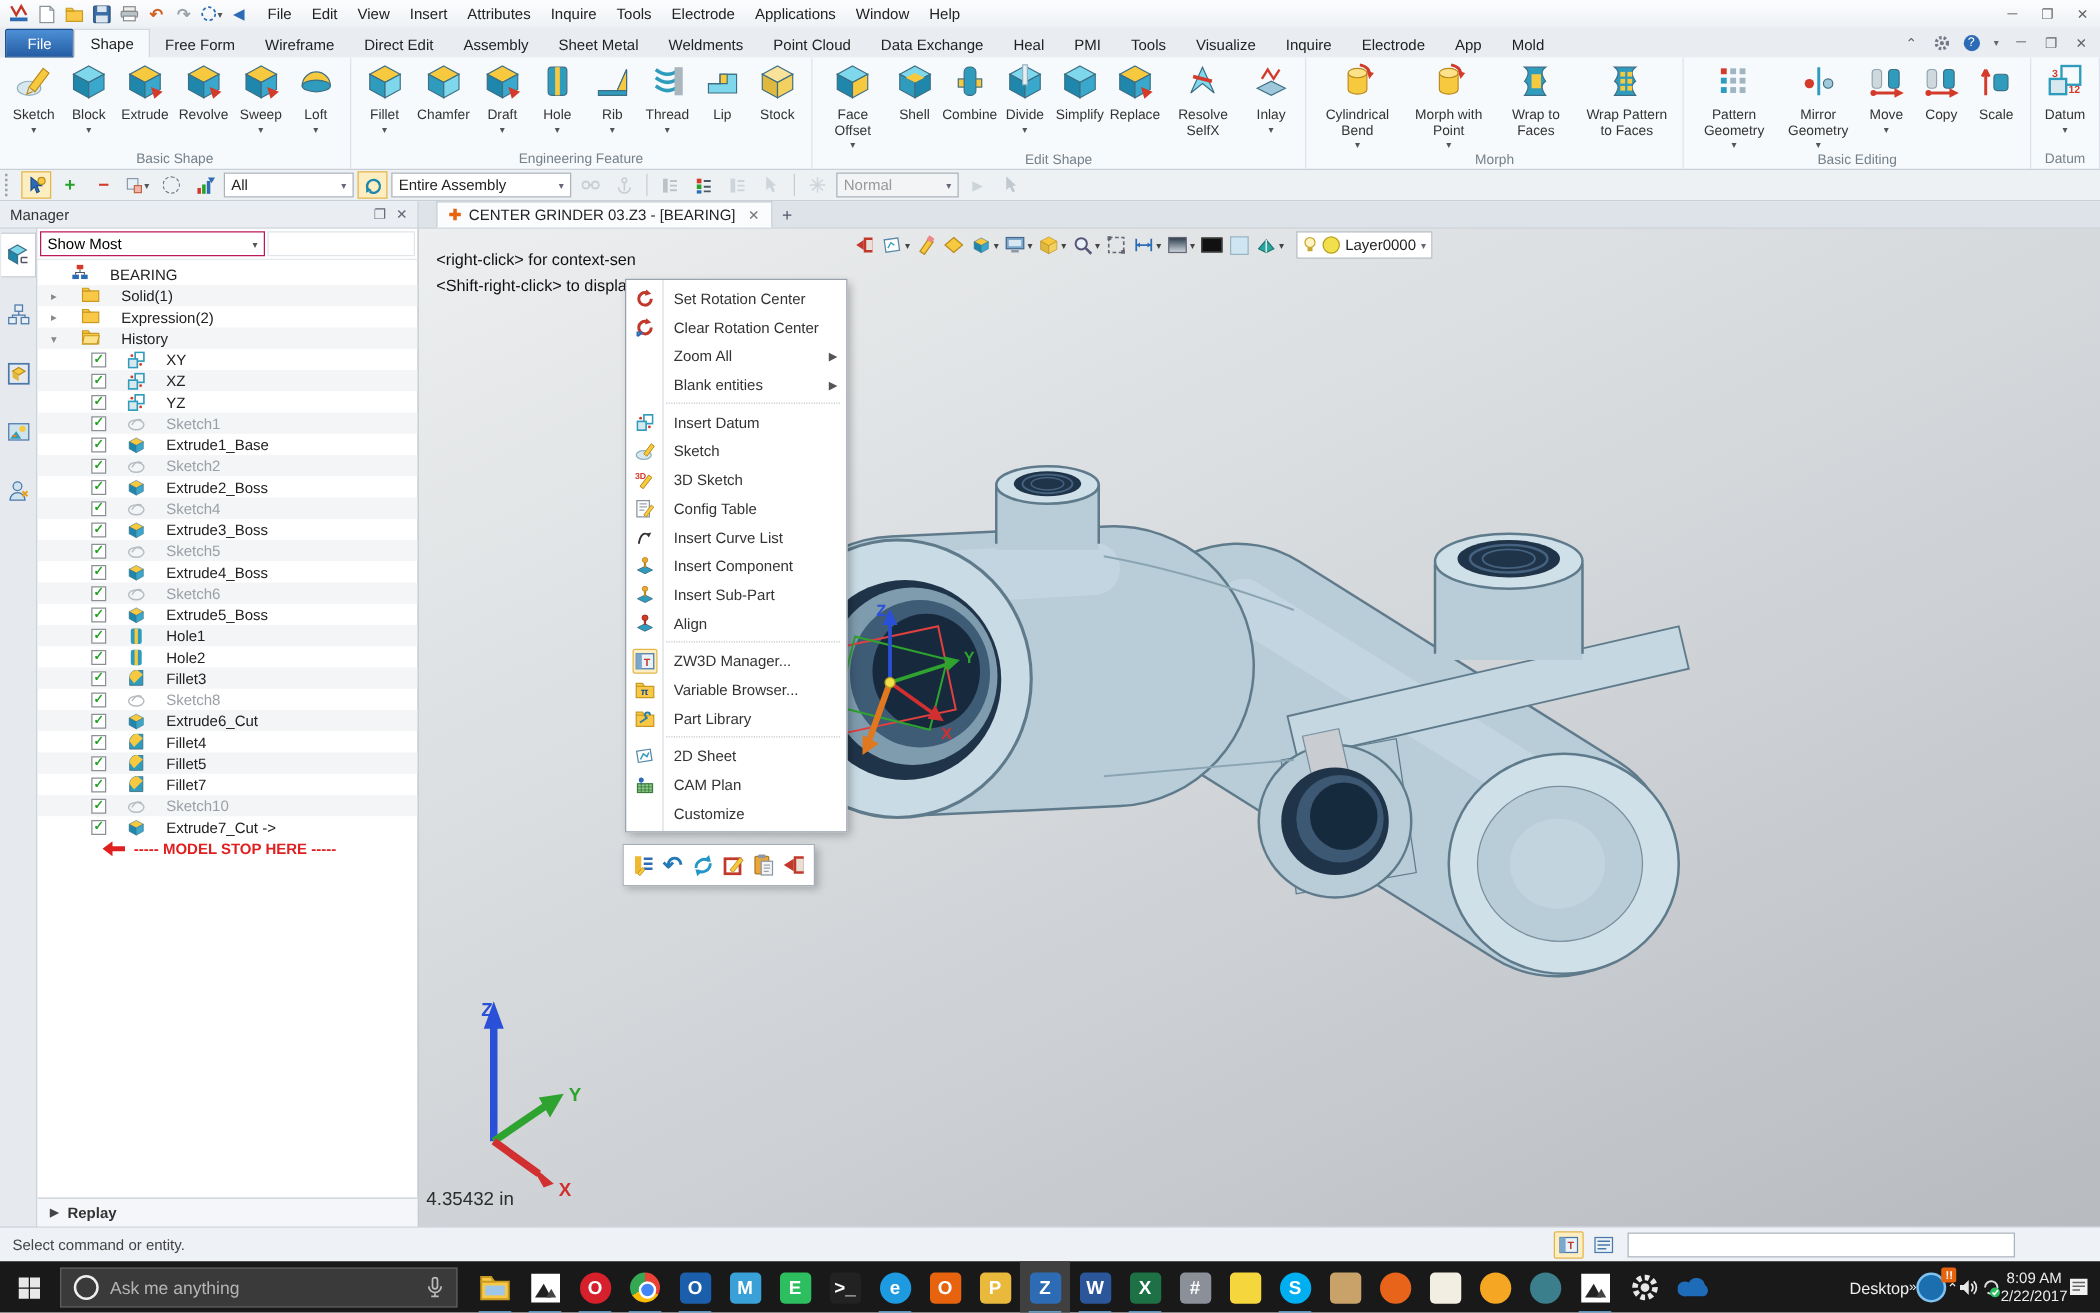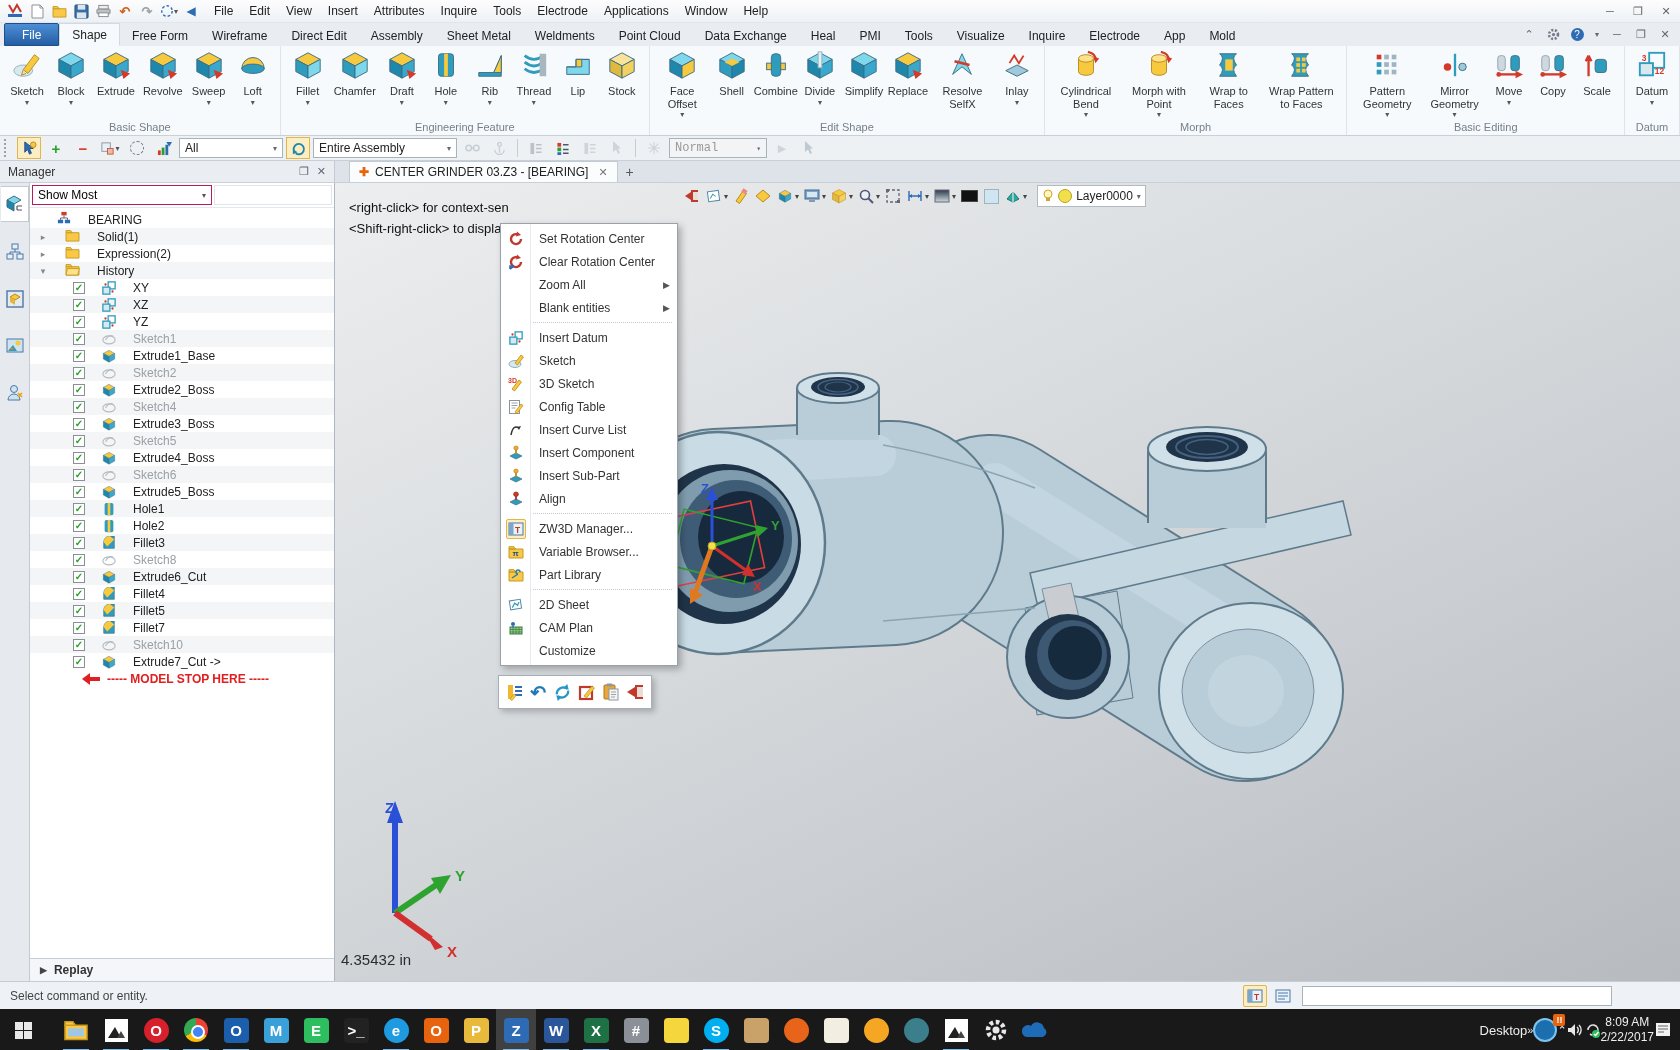--- a/index.html
+++ b/index.html
@@ -673,21 +673,21 @@
       <svg width="12" height="14" viewBox="0 0 12 14">
         <polygon points="2,0 2,11 5,8.5 7,13 9,12 7,7.5 10,7.5" fill="#9aa8b2"></polygon>
       </svg>
     </span>
     <span class="qsep"></span>
     <span class="qicon disabled">
       <svg width="14" height="14" viewBox="0 0 16 16">
         <path d="M8,1 v14 M1,8 h14 M3,3 l10,10 M13,3 L3,13" stroke="#9aa8b2" stroke-width="1.3"></path>
       </svg>
     </span>
-    <span class="qcombo disabled" style="width: 86px; font-family: Liberation Mono, monospace;">
+    <span class="qcombo disabled" style="width: 86px;">
       <span>Normal</span>
       <span style="font-size: 8px; color: rgb(102, 102, 119);">▾</span>
     </span>
     <span class="qicon disabled">
       <span style="color:#9aa8b2;font-size:11px;">▶</span>
     </span>
     <span class="qicon disabled">
       <svg width="12" height="14" viewBox="0 0 12 14">
         <polygon points="2,0 2,11 5,8.5 7,13 9,12 7,7.5 10,7.5" fill="#7a8a96"></polygon>
       </svg>
@@ -1551,20 +1551,28 @@
 
 <div class="taskbar">
   <div class="start">
     <span class="winlogo">
         <i></i>
         <i></i>
         <i></i>
         <i></i>
       </span>
   </div>
+  <div class="search">
+    <span class="ring"></span>
+    <span class="ph">Ask me anything</span>
+    <svg width="14" height="18" viewBox="0 0 14 18">
+      <rect x="5" y="1" width="4" height="9" rx="2" fill="none" stroke="#bbb" stroke-width="1.4"></rect>
+      <path d="M2,8 a5,5 0 0,0 10,0 M7,13 v3 M4,16 h6" fill="none" stroke="#bbb" stroke-width="1.4"></path>
+    </svg>
+  </div>
   <div class="ticons" id="ticons">
       <span class="ticon run">
         <svg width="26" height="22" viewBox="0 0 16 14">
           <path d="M1,4 h14 v9 h-14z" fill="#f8c846" stroke="#c89a20"></path>
           <path d="M1,4 v-2.3 h5 l1.6,2.3z" fill="#f8c846" stroke="#c89a20"></path>
           <rect x="3" y="6" width="10" height="5" fill="#9ec6e8"></rect>
         </svg>
       </span>
       <span class="ticon run">
         <svg width="25" height="25" viewBox="0 0 25 25">

